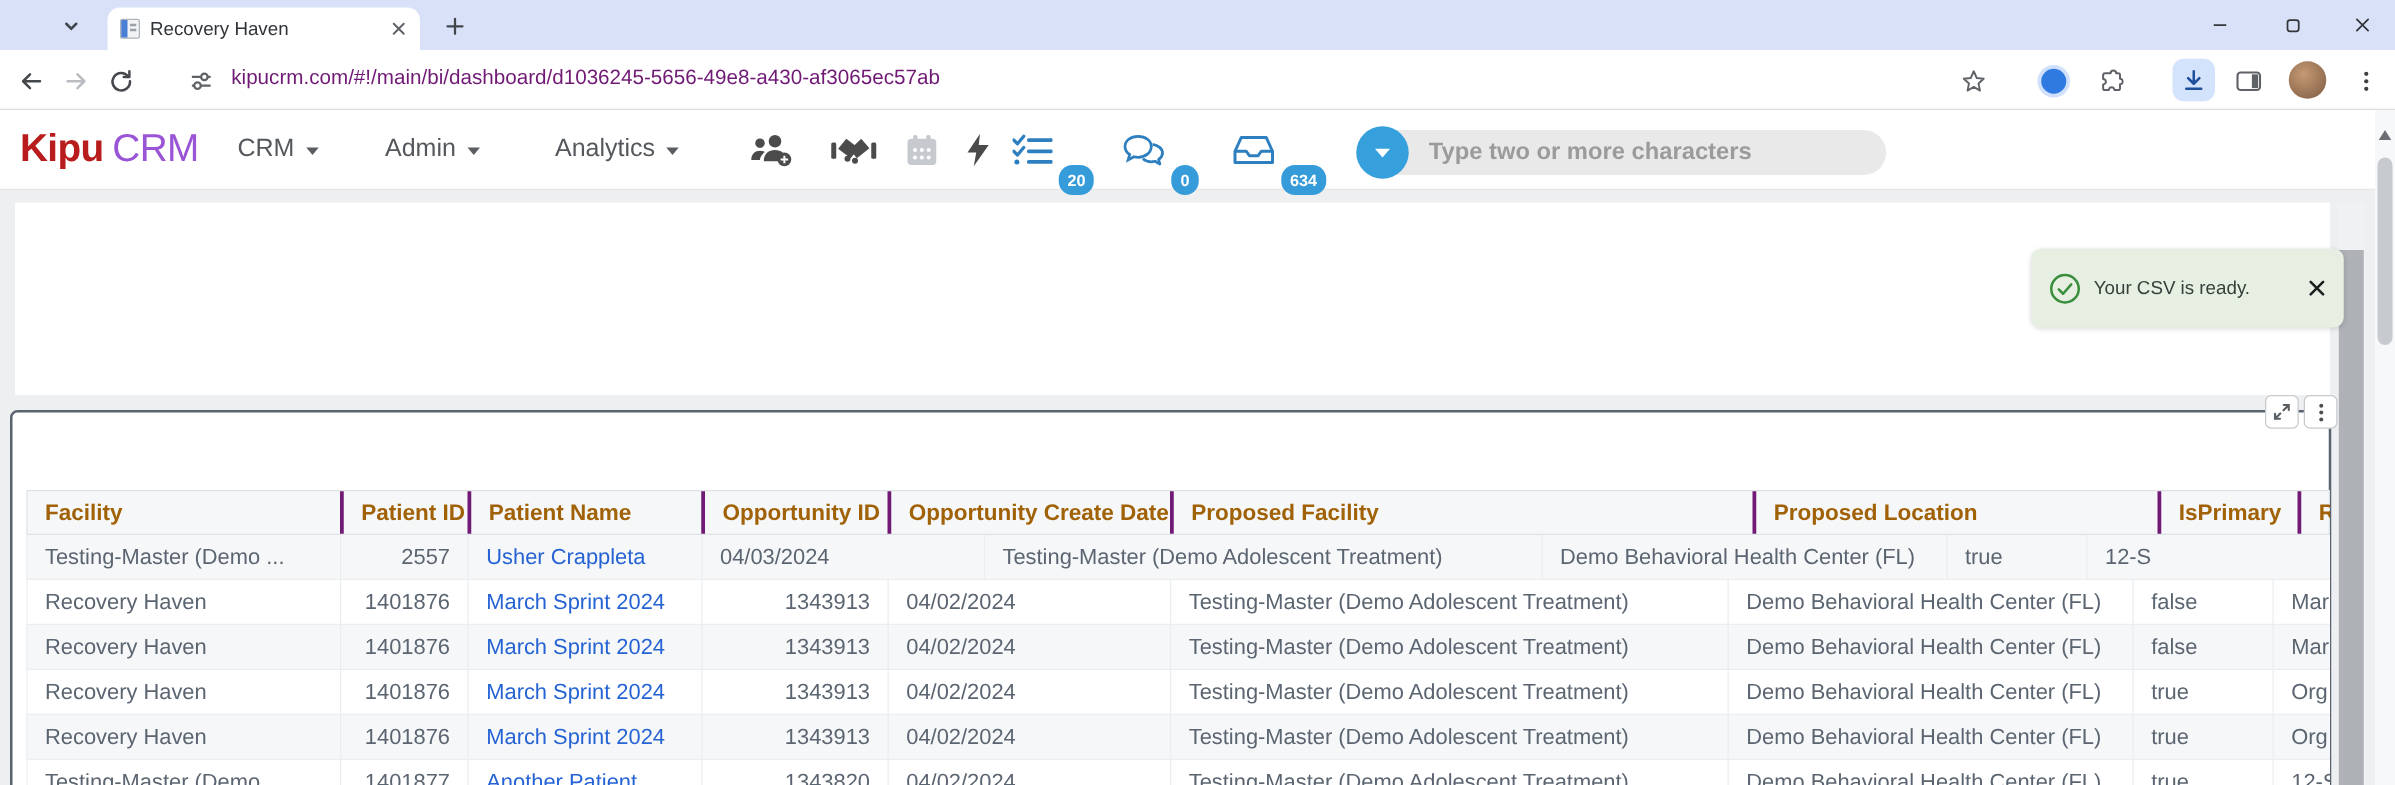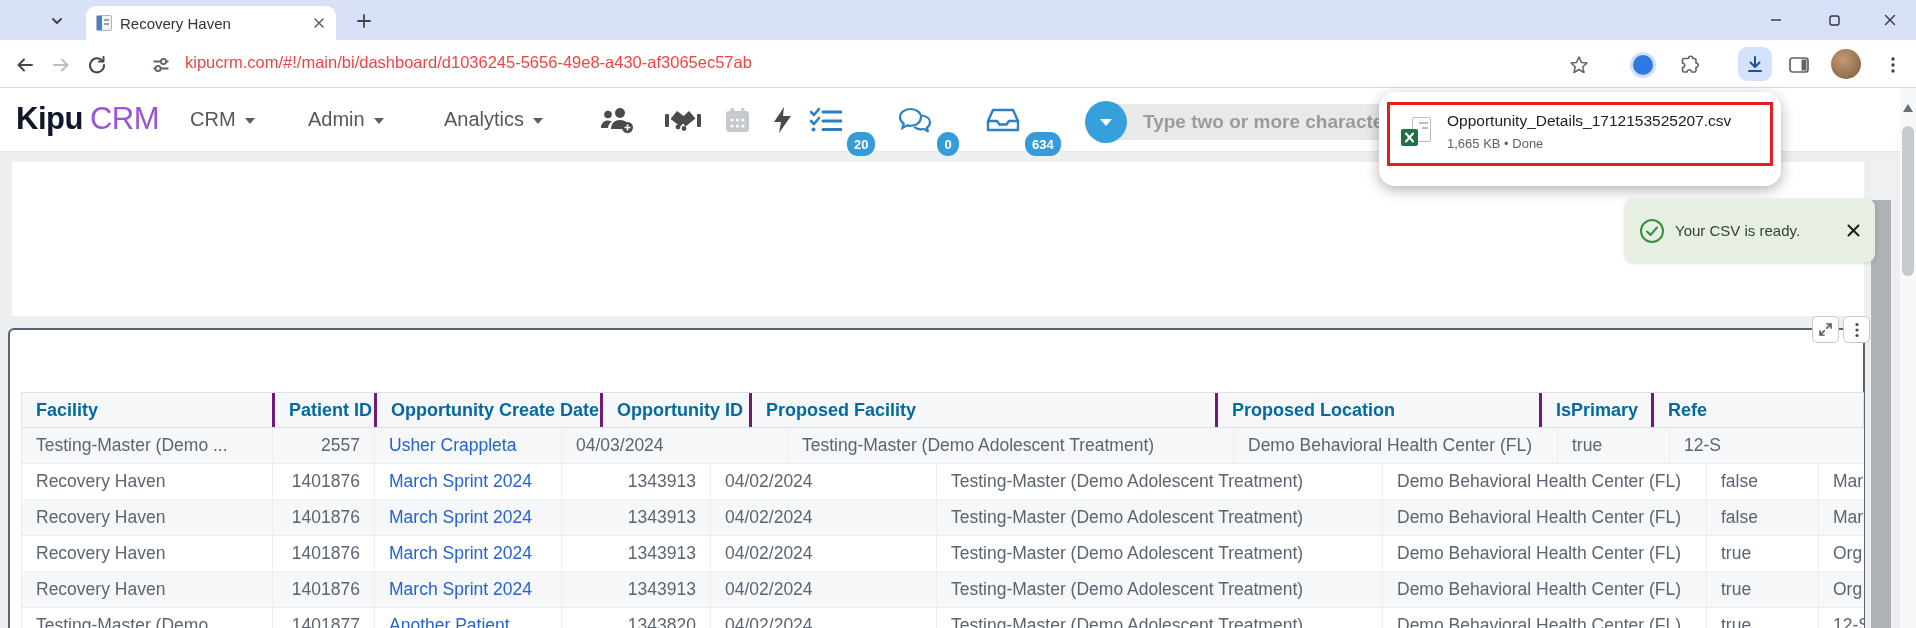--- a/index.html
+++ b/index.html
@@ -13,30 +13,30 @@
                display:flex;align-items:center;justify-content:center;cursor:pointer;}
   .tab{position:absolute;left:86px;top:6px;width:250px;height:34px;background:#fff;
        border-radius:10px 10px 0 0;display:flex;align-items:center;padding:0 10px;}
   .tab-title{font-size:15px;color:#303338;margin-left:8px;flex:1;white-space:nowrap;overflow:hidden;}
   .newtab-btn{position:absolute;left:352px;top:9px;width:24px;height:24px;display:flex;align-items:center;justify-content:center;}
   .wctl{position:absolute;top:8px;width:28px;height:24px;display:flex;align-items:center;justify-content:center;}
 
   
   .urlbar{position:absolute;left:0;top:40px;width:1916px;height:48px;background:#fff;border-bottom:1px solid #dadce0;}
   .ubtn{position:absolute;top:12px;width:26px;height:26px;display:flex;align-items:center;justify-content:center;}
-  .url-text{position:absolute;left:185px;top:13px;font-size:16.5px;color:#ef4444;white-space:nowrap;}
+  .url-text{position:absolute;left:185px;top:13px;font-size:16.5px;color:#701a75;white-space:nowrap;}
   .dl-btn{position:absolute;left:1738px;top:47px;width:34px;height:34px;background:#d3e3fc;border-radius:9px;
           display:flex;align-items:center;justify-content:center;top:7px;}
   .avatar{position:absolute;left:1831px;top:9px;width:30px;height:30px;border-radius:50%;
           background:radial-gradient(circle at 40% 35%,#c59a73,#7c5a42);}
 
   
   .navbar{position:absolute;left:0;top:88px;width:1916px;height:64px;background:#fff;border-bottom:1px solid #e5e7e9;}
   .logo{position:absolute;left:16px;top:13px;font-size:31px;letter-spacing:-0.5px;}
-  .logo b{color:#0f172a;font-weight:700;}
+  .logo b{color:#b91c1c;font-weight:700;}
   .logo span{color:#9a55d6;font-weight:400;margin-left:7px;}
   .navitem{position:absolute;top:20px;font-size:20px;color:#54585c;display:flex;align-items:center;gap:9px;cursor:pointer;}
   .caret{width:0;height:0;border-left:5px solid transparent;border-right:5px solid transparent;border-top:6px solid #5a5e63;margin-top:3px;}
   .nav-ico{position:absolute;top:0;height:64px;display:flex;align-items:center;gap:5px;}
   .pill{background:#359bd9;color:#fff;font-weight:700;font-size:13px;height:24px;min-width:22px;
         border-radius:11px;display:flex;align-items:center;justify-content:center;padding:0 7px;margin-top:48px;}
   .searchbox{position:absolute;left:1085px;top:101px;width:424px;height:42px;}
   .search-pill{position:absolute;left:10px;top:3px;right:0;bottom:3px;background:#e9e9e9;border-radius:18px;}
   .search-go{position:absolute;left:0;top:0;width:42px;height:42px;border-radius:50%;background:#36a0dd;
              display:flex;align-items:center;justify-content:center;}
@@ -70,21 +70,21 @@
   .white-tile{position:absolute;left:12px;top:162px;width:1852px;height:154px;background:#fff;}
   .panel{position:absolute;left:8px;top:328px;width:1857px;height:420px;background:#fff;
          border:2px solid #5a6370;border-radius:6px;}
   .panel-title{position:absolute;left:33px;top:347px;font-size:24px;font-weight:600;color:#4b5563;z-index:2;}
   .pbtn{position:absolute;width:27px;height:27px;background:#fff;border:1px solid #c6cacd;border-radius:5px;
         display:flex;align-items:center;justify-content:center;z-index:6;cursor:pointer;}
 
   
   .tablewrap{position:absolute;left:21px;top:392px;width:1843px;height:236px;overflow:hidden;z-index:2;}
   .thead{display:flex;background:#f6f7f8;border:1px solid #dfe2e5;height:36px;}
-  .th{font-size:18px;font-weight:700;color:#0369a1;line-height:34px;padding:0 14px;white-space:nowrap;overflow:hidden;flex:none;}
+  .th{font-size:18px;font-weight:700;color:#a16207;line-height:34px;padding:0 14px;white-space:nowrap;overflow:hidden;flex:none;}
   .th + .th{border-left:3px solid #701a75;}
   .tr{display:flex;height:36px;border-bottom:1px solid #ebedef;border-left:1px solid #ebedef;background:#fff;}
   .tr.alt{background:#f6f7f8;}
   .td{font-size:17.5px;color:#5b6571;line-height:35px;padding:0 14px;white-space:nowrap;overflow:hidden;flex:none;}
   .td + .td{border-left:1px solid #ebedef;}
   .td.link{color:#2563d4;cursor:pointer;}
 
   
   .in-scroll{position:absolute;left:1870px;top:162px;width:22px;height:466px;background:#f0f1f2;z-index:3;}
   .in-thumb{position:absolute;left:1px;top:38px;width:20px;height:428px;background:#aeb2b7;}
@@ -308,22 +308,23 @@
         <circle cx="3" cy="2.5" r="1.6" fill="#4a4f54"></circle>
         <circle cx="3" cy="8" r="1.6" fill="#4a4f54"></circle>
         <circle cx="3" cy="13.5" r="1.6" fill="#4a4f54"></circle>
       </svg>
   </div>
 
   <div class="tablewrap">
     <div class="thead">
         <div class="th" style="width: 250px; text-align: left;">Facility</div>
         <div class="th" style="width: 102px; text-align: right;">Patient ID</div>
+        <div class="th" style="width: 187px; text-align: left;">Patient Name</div>
+        <div class="th" style="width: 149px; text-align: right;">Opportunity ID</div>
         <div class="th" style="width: 226px; text-align: left;">Opportunity Create Date</div>
-        <div class="th" style="width: 149px; text-align: right;">Opportunity ID</div>
         <div class="th" style="width: 446px; text-align: left;">Proposed Facility</div>
         <div class="th" style="width: 324px; text-align: left; margin-left: 20px;">Proposed Location</div>
         <div class="th" style="width: 112px; text-align: left;">IsPrimary</div>
         <div class="th" style="width: 120px; text-align: left;">Refe</div>
       </div>
     <div>
         <div class="tr alt">
           <div class="td" style="width: 250px; text-align: left;">Testing-Master (Demo ...</div>
           <div class="td" style="width: 102px; text-align: right;">2557</div>
           <div class="td link" style="width: 187px; text-align: left;">Usher Crappleta</div>
@@ -392,39 +393,20 @@
   </div>
 
   <div class="in-scroll">
     <div class="in-thumb"></div>
   </div>
   <div class="win-scroll">
     <div class="up-arrow"></div>
     <div class="win-thumb"></div>
   </div>
 
-  <div class="dl-popup">
-    <div class="dl-row">
-      <div class="xl-icon">
-        <div class="xl-page"></div>
-        <div class="xl-line" style="top:5px;"></div>
-        <div class="xl-line" style="top:10px;width:6px;"></div>
-        <div class="xl-green">
-          <svg width="17" height="17" viewBox="0 0 17 17">
-              <path d="M5 4.5 L12 12.5 M12 4.5 L5 12.5" stroke="#fff" stroke-width="2" stroke-linecap="round"></path>
-            </svg>
-        </div>
-      </div>
-      <div>
-        <div class="dl-name">Opportunity_Details_1712153525207.csv</div>
-        <div class="dl-meta">1,665 KB • Done</div>
-      </div>
-    </div>
-    <div class="dl-red"></div>
-  </div>
 
   <div class="toast">
     <svg width="26" height="26" viewBox="0 0 26 26">
         <circle cx="13" cy="13" r="11" fill="none" stroke="#388e3c" stroke-width="2"></circle>
         <polyline points="8,13.5 11.5,17 18,9.5" fill="none" stroke="#388e3c" stroke-width="2" stroke-linecap="round" stroke-linejoin="round"></polyline>
       </svg>
     <div class="toast-text">Your CSV is ready.</div>
     <svg width="15" height="15" viewBox="0 0 15 15" style="cursor:pointer;">
         <path d="M2.5 2.5 L12.5 12.5 M12.5 2.5 L2.5 12.5" stroke="#1c1e21" stroke-width="2" stroke-linecap="round"></path>
       </svg>

